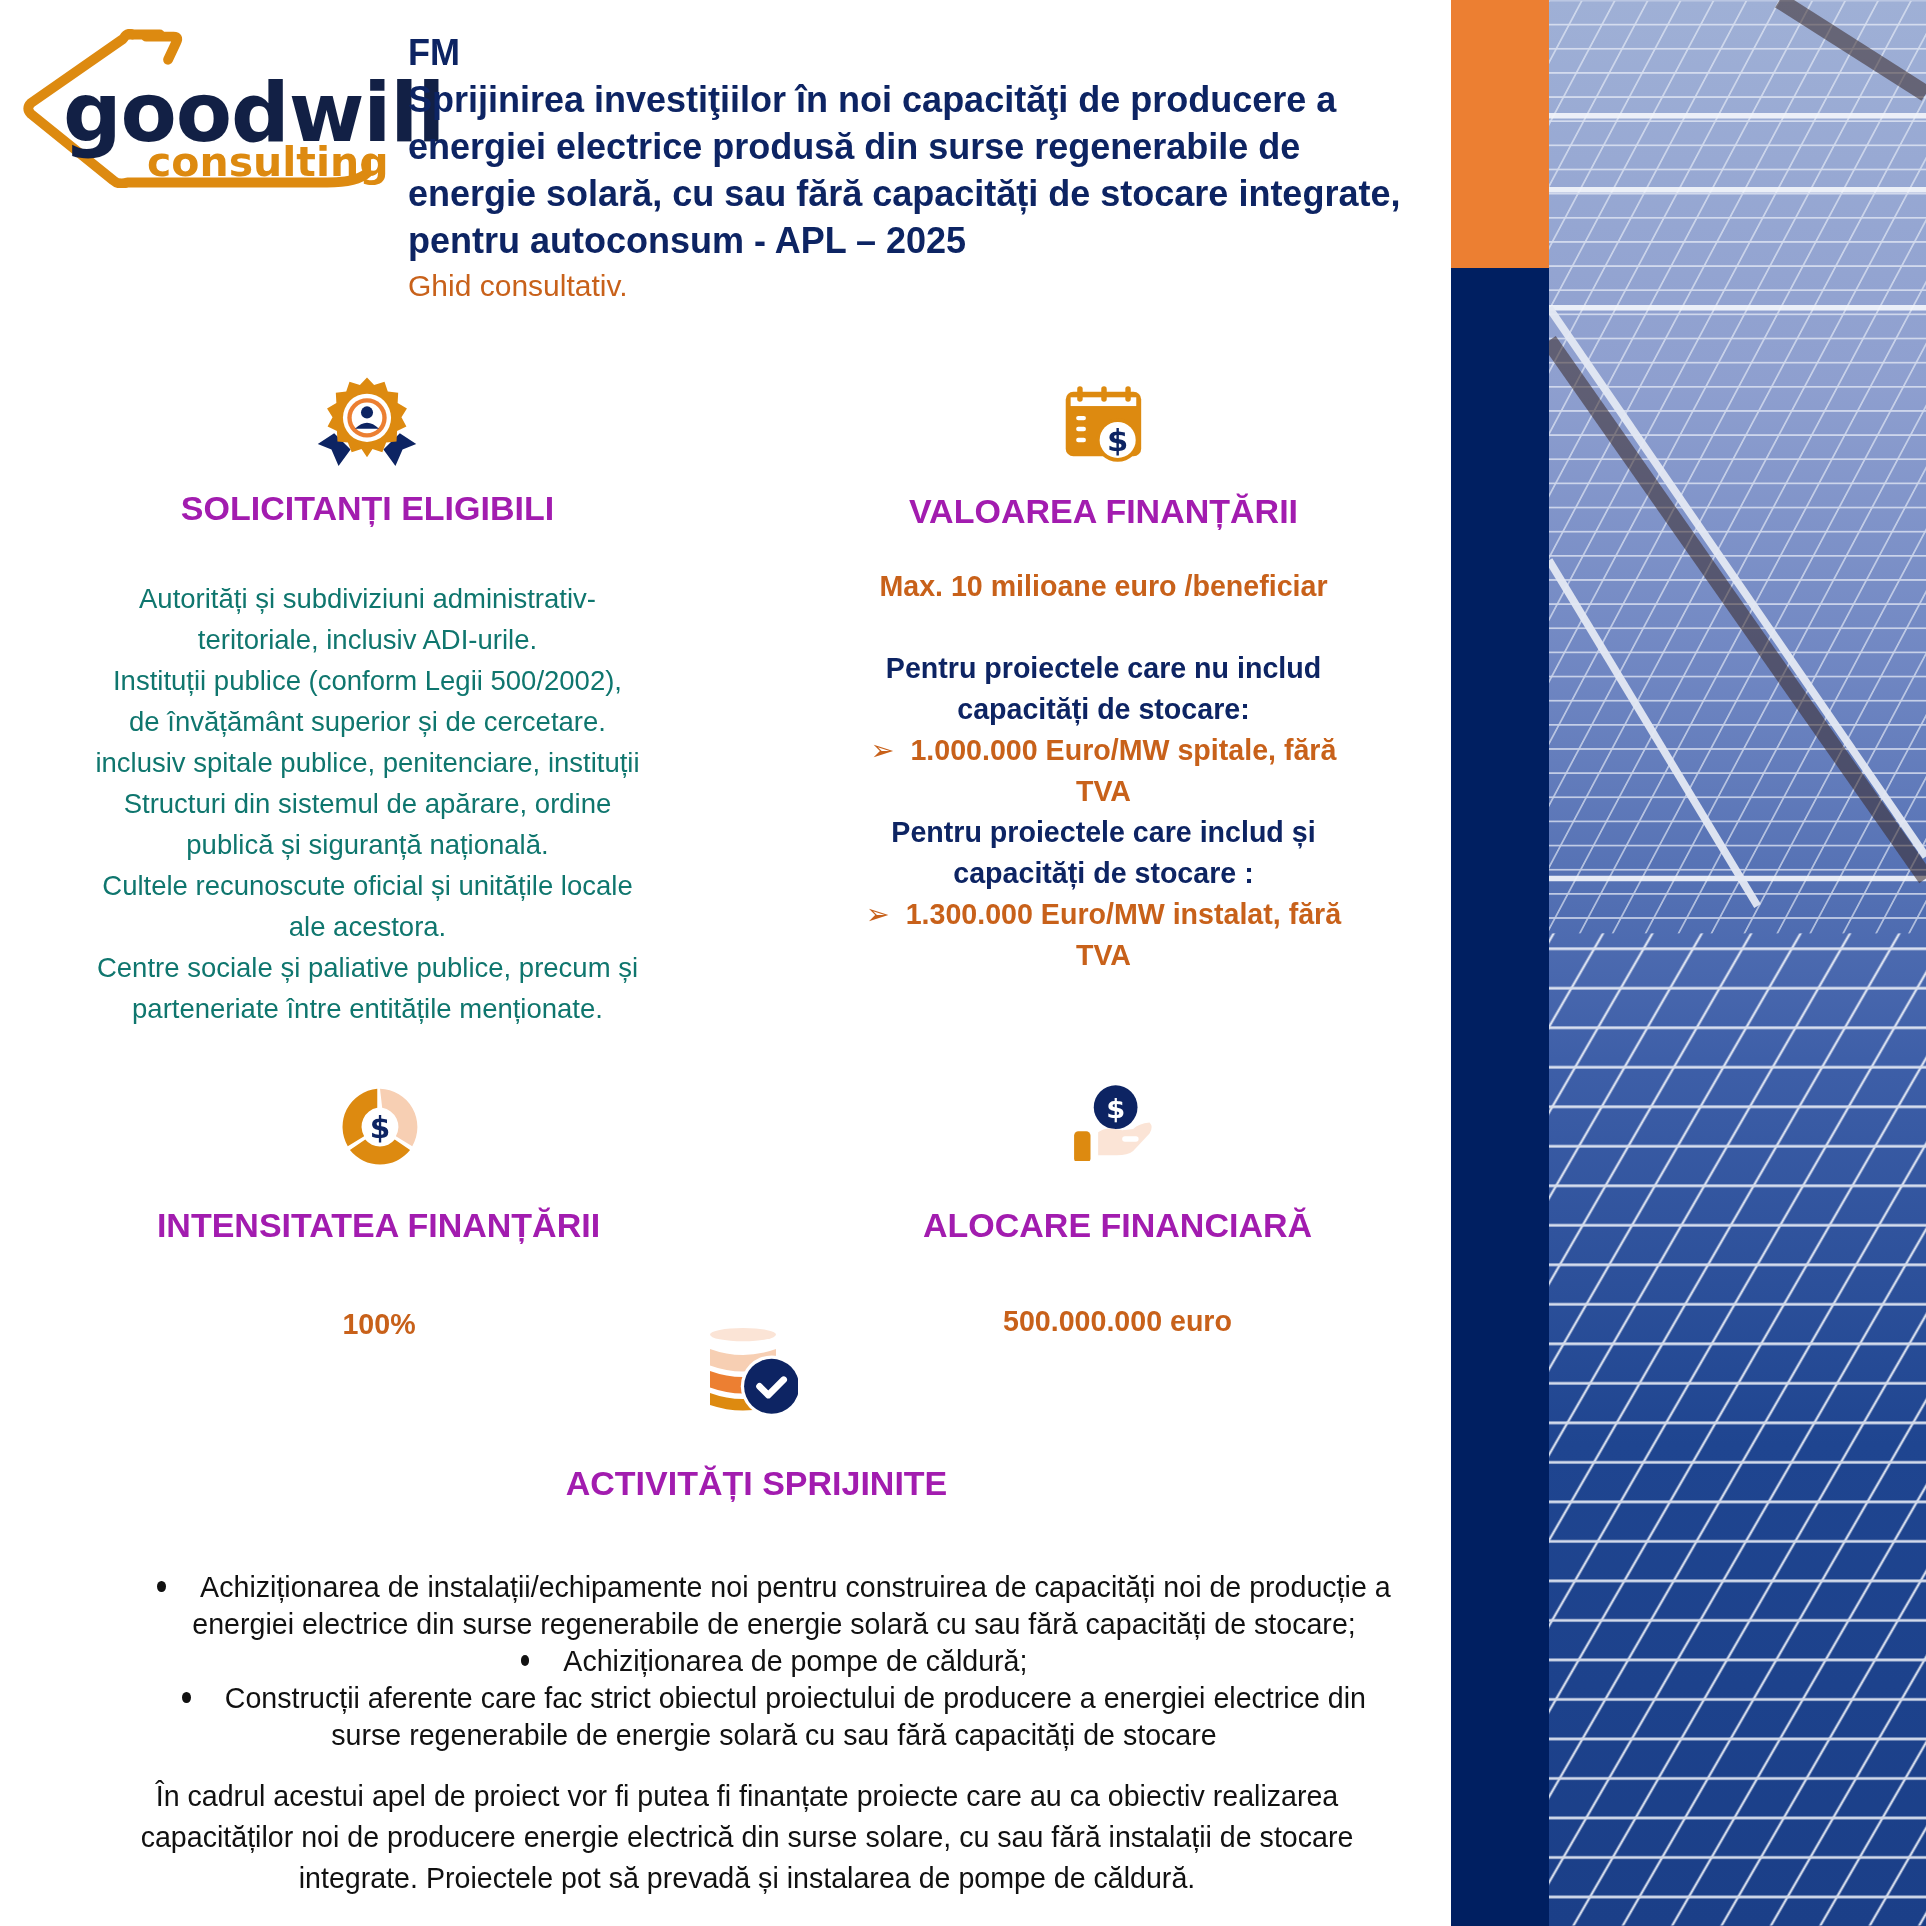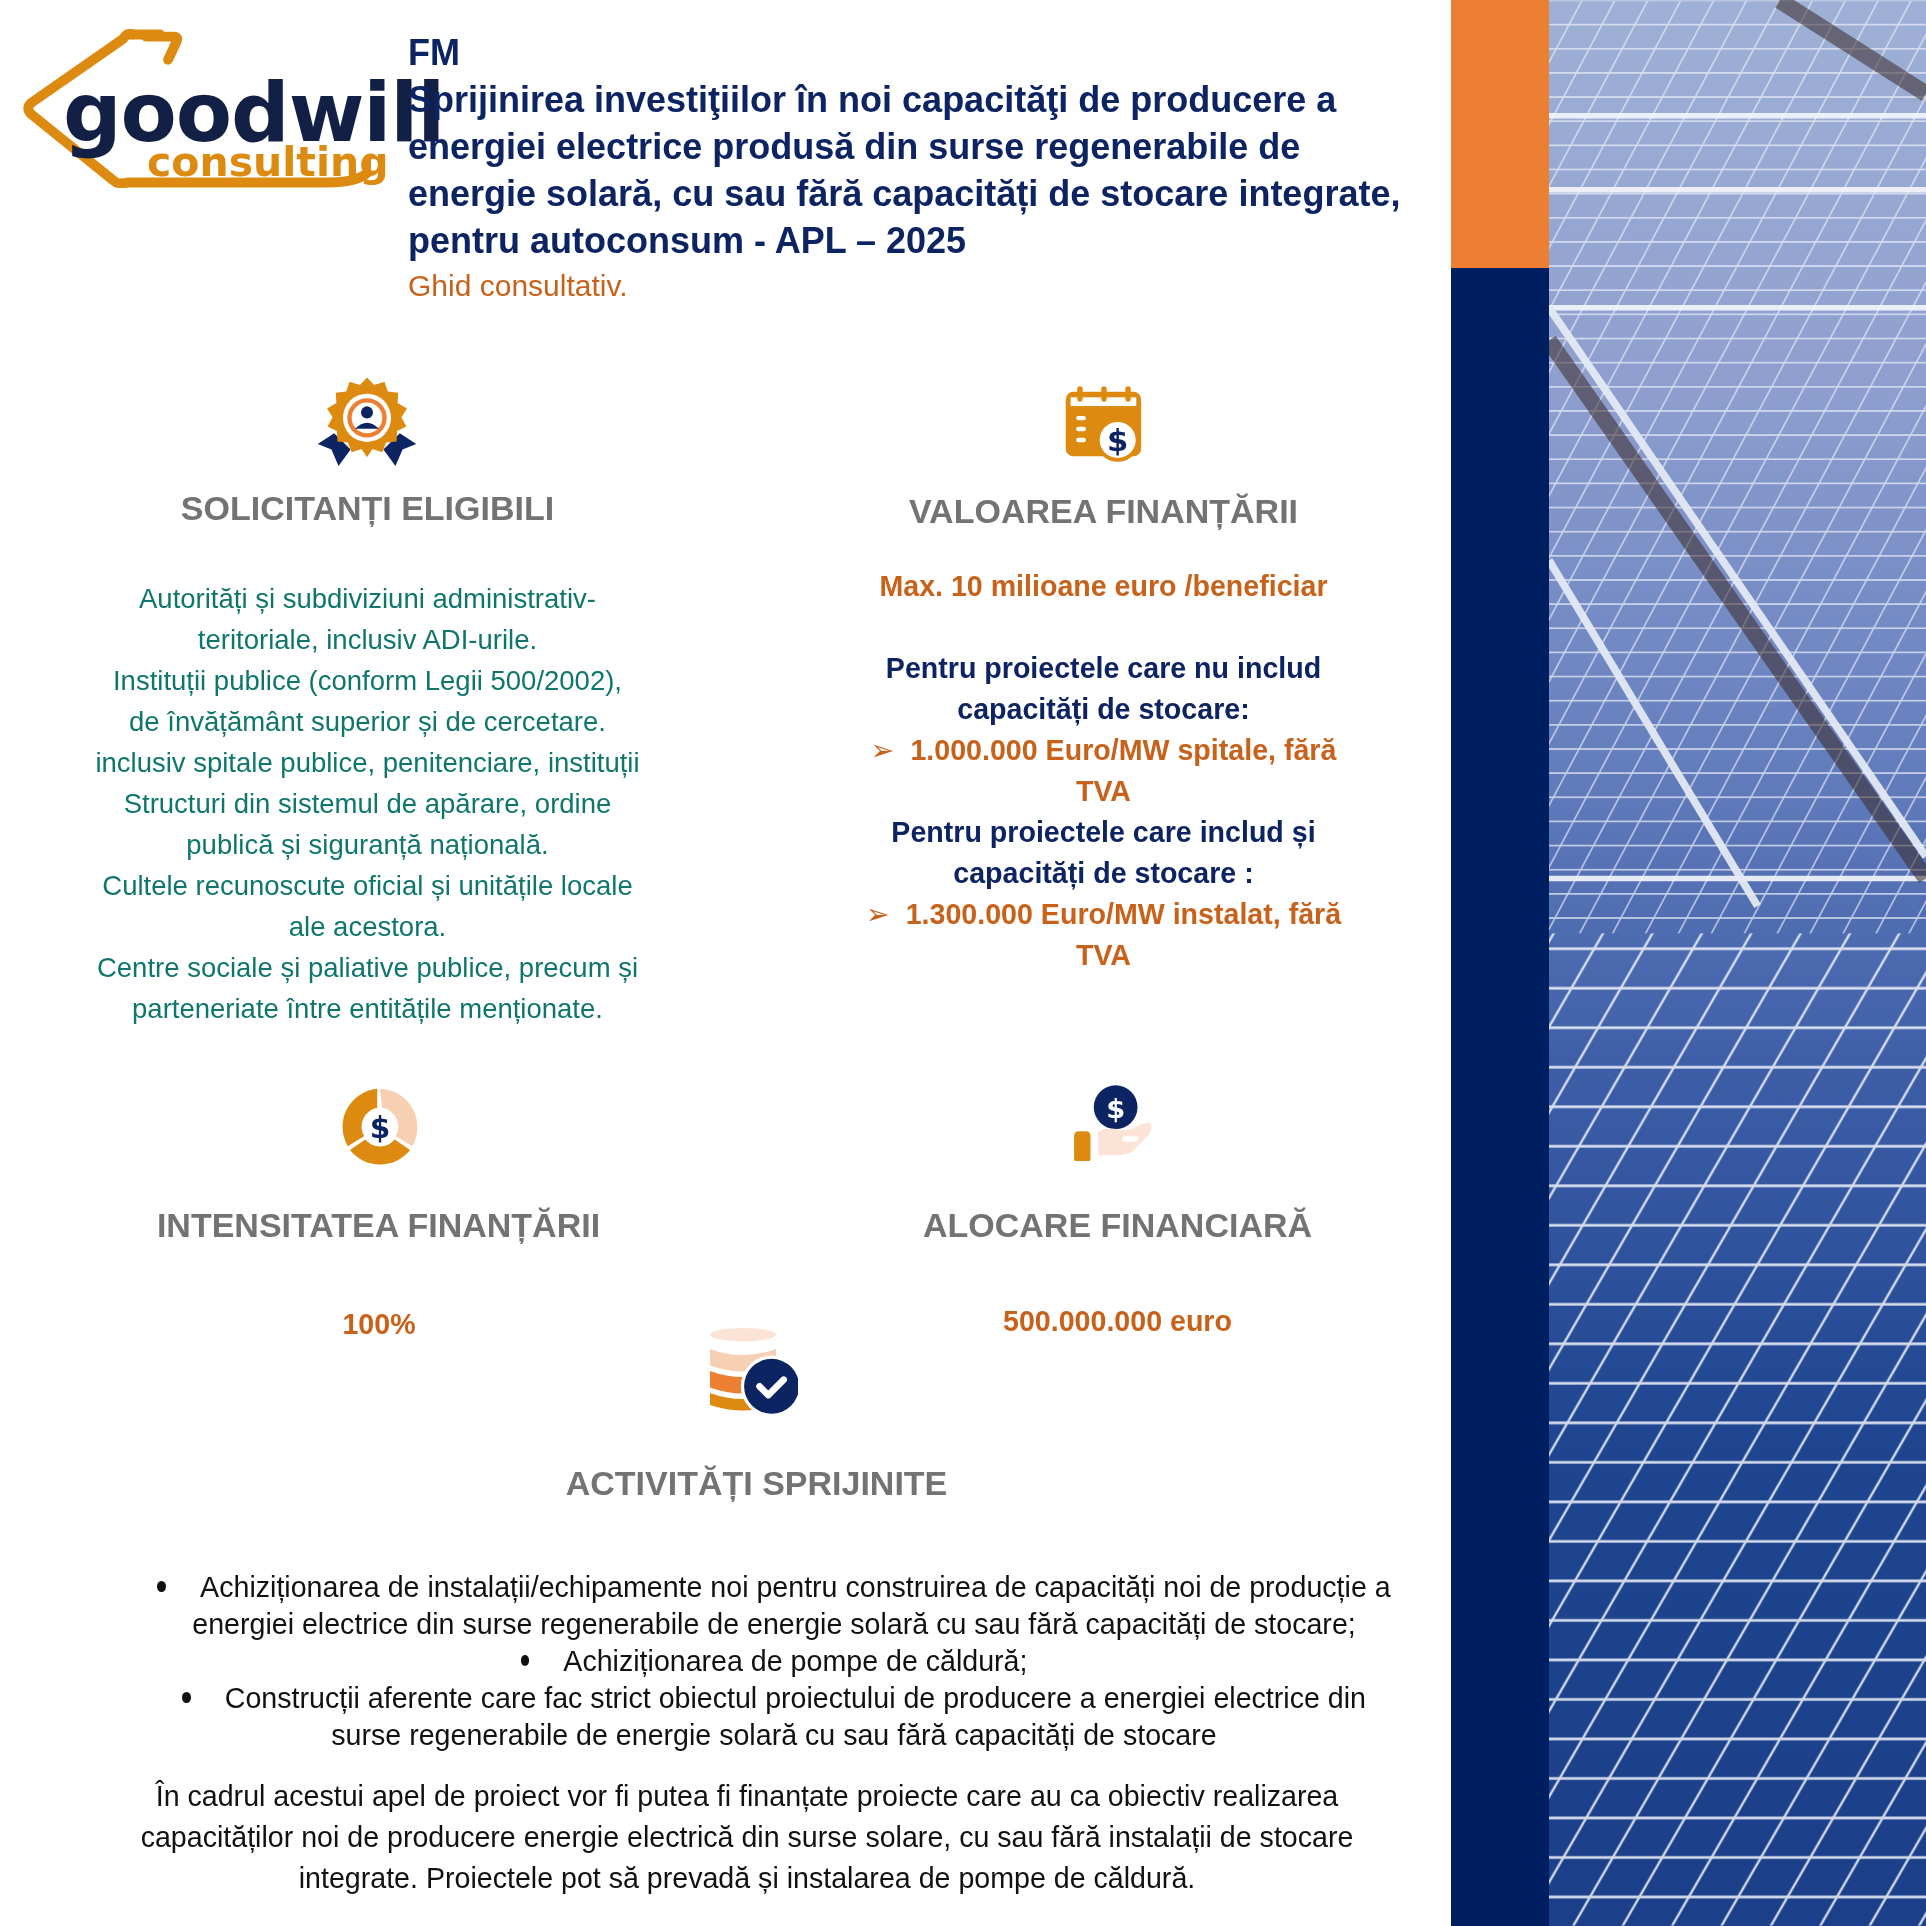--- a/index.html
+++ b/index.html
@@ -22,21 +22,21 @@
   #hdr .fm { font-size:36px; font-weight:bold; line-height:47px; color:#0d2463; }
   #hdr .title { font-size:36px; font-weight:bold; line-height:47px; color:#0d2463; margin:0; }
   #hdr .sub { font-size:30px; font-weight:normal; line-height:44px; color:#c8611a; }
 
   
   #stripe-orange { left:1451px; top:0; width:98px; height:268px; background:#ec7f32; }
   #stripe-navy { left:1451px; top:268px; width:98px; height:1658px; background:#001f61; }
   #photo { left:1549px; top:0; width:377px; height:1926px; overflow:hidden;
            background:linear-gradient(180deg,#9fb0d6 0%,#8e9fcf 20%,#6f86c2 35%,#3e5fa8 55%,#1f4590 75%,#1b3f88 100%); }
 
-  .sec-h { font-size:34px; font-weight:bold; color:#737373; white-space:nowrap; line-height:1; }
+  .sec-h { font-size:34px; font-weight:bold; color:#a21caf; white-space:nowrap; line-height:1; }
   .body-txt { font-size:27.5px; color:#0f766e; line-height:41px; }
   .val-b { font-size:28.6px; font-weight:bold; line-height:41px; }
 
   ul.acts { list-style:none; margin:16px; padding:0; }
   ul.acts li { font-size:28.6px; line-height:37px; color:#111; text-align:center; }
   .bullet { display:inline-block; width:8.8px; height:11px; background:#111; border-radius:50%; margin-right:34px; vertical-align:middle; position:relative; top:-3.3px; }
 </style>
 </head>
 <body>
 

